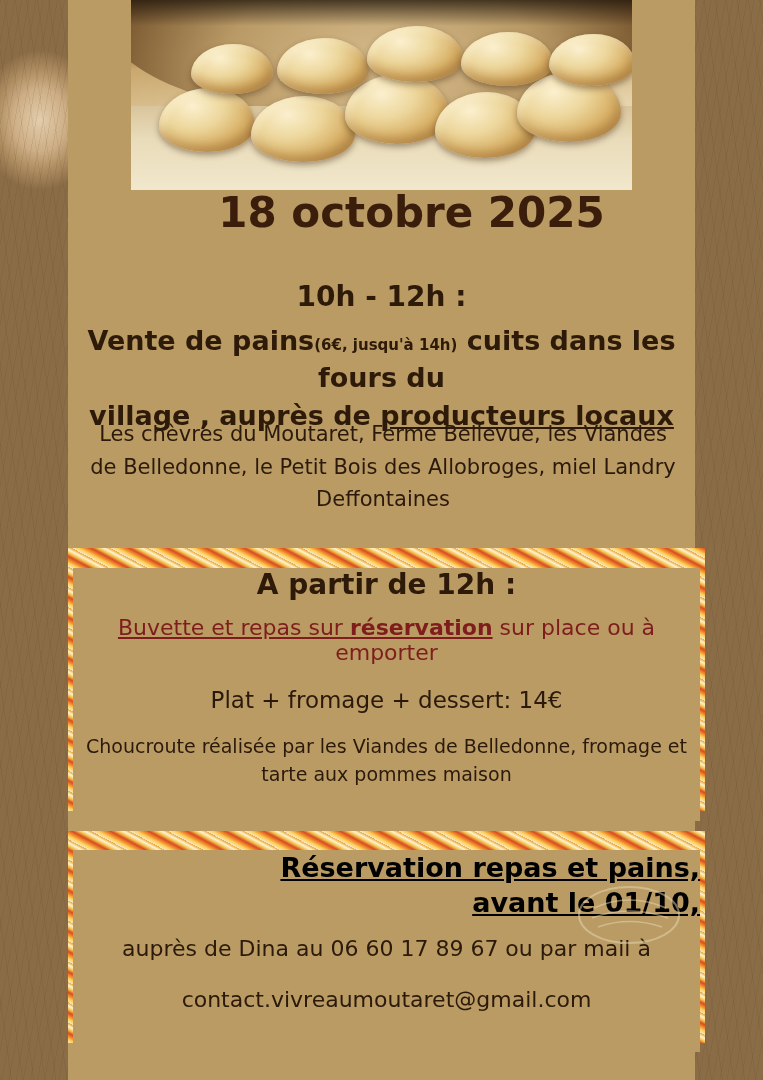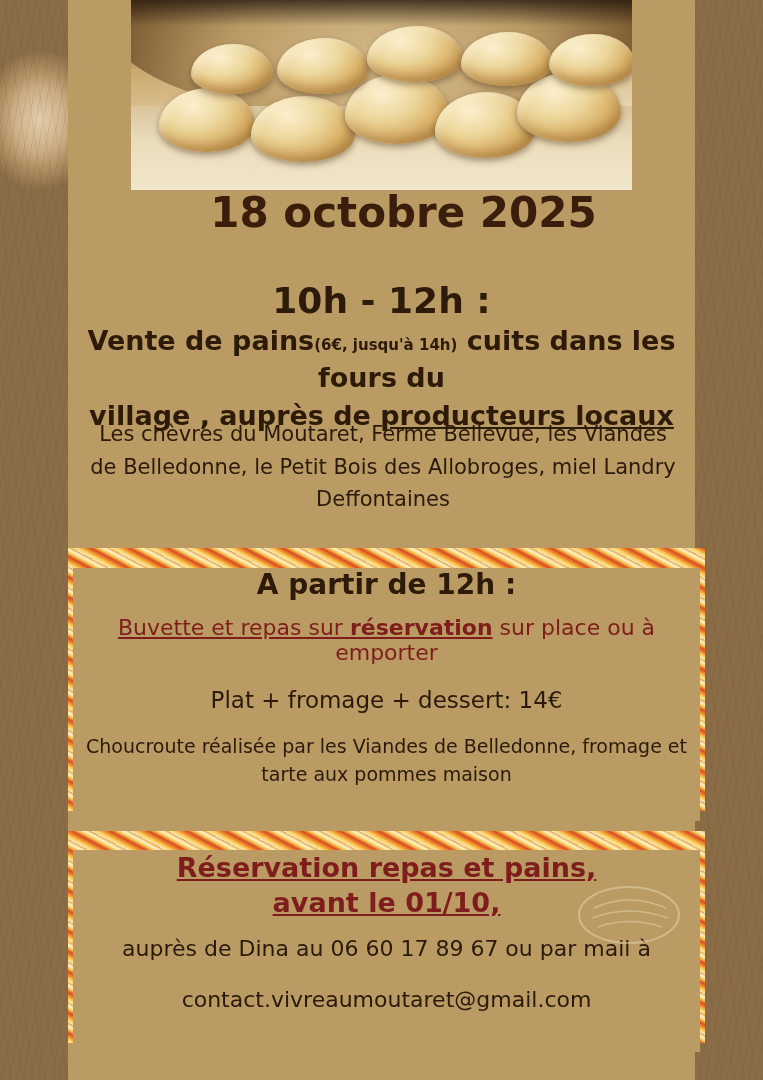--- a/index.html
+++ b/index.html
@@ -107,33 +107,33 @@
     font-size: 35px;
     font-weight: bold;
     color: #2b1a0c;
     letter-spacing: 0.3px;
     text-shadow:
       -1.6px -1.6px 0 #e8eef6, 1.6px -1.6px 0 #e8eef6,
       -1.6px 1.6px 0 #e8eef6, 1.6px 1.6px 0 #e8eef6,
       0 0 6px #cfdbe8;
   }
   #date {
-    left: 68px;
+    left: 76px;
     top: 188px;
     width: 671px;
     font-size: 42px;
     font-weight: bold;
     color: #3a1e0b;
   }
 
   #morning-hours {
     left: 68px;
     top: 280px;
     width: 627px;
-    font-size: 36px;
+    font-size: 28px;
     font-weight: bold;
     color: #2e1a09;
   }
   #morning-main {
     left: 60px;
     top: 322px;
     width: 643px;
     font-size: 27px;
     font-weight: bold;
     line-height: 1.38;
@@ -207,25 +207,25 @@
   }
   .b-desc {
     text-align: center;
     font-size: 19px;
     line-height: 1.45;
     color: #2b1a0c;
     margin-top: 20px;
   }
 
   .c-head {
-    text-align: center;
+    text-align: right;
     font-size: 27px;
     font-weight: bold;
     text-decoration: underline;
-    color: #7f1d1d;
+    color: #000000;
     margin-top: 14px;
     line-height: 1.3;
   }
   .c-line {
     text-align: center;
     font-size: 22px;
     color: #2b1a0c;
     line-height: 1.4;
     margin-top: 14px;
   }

